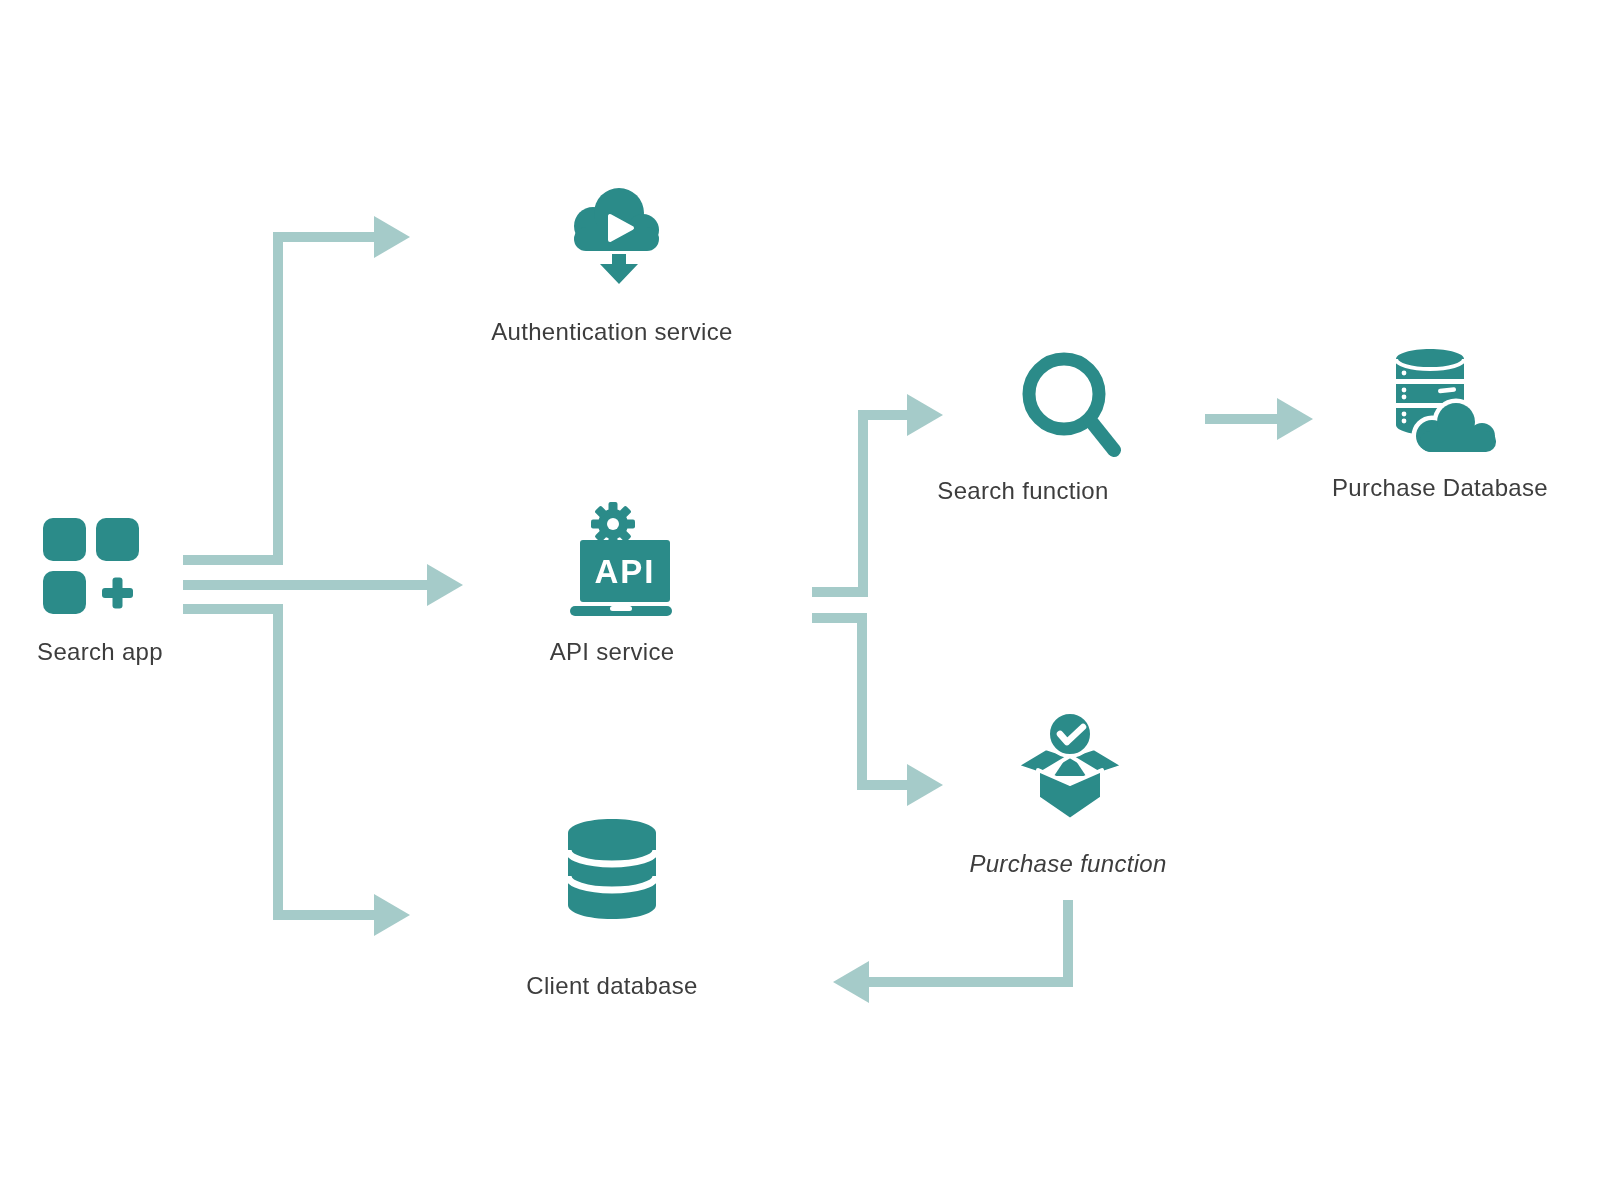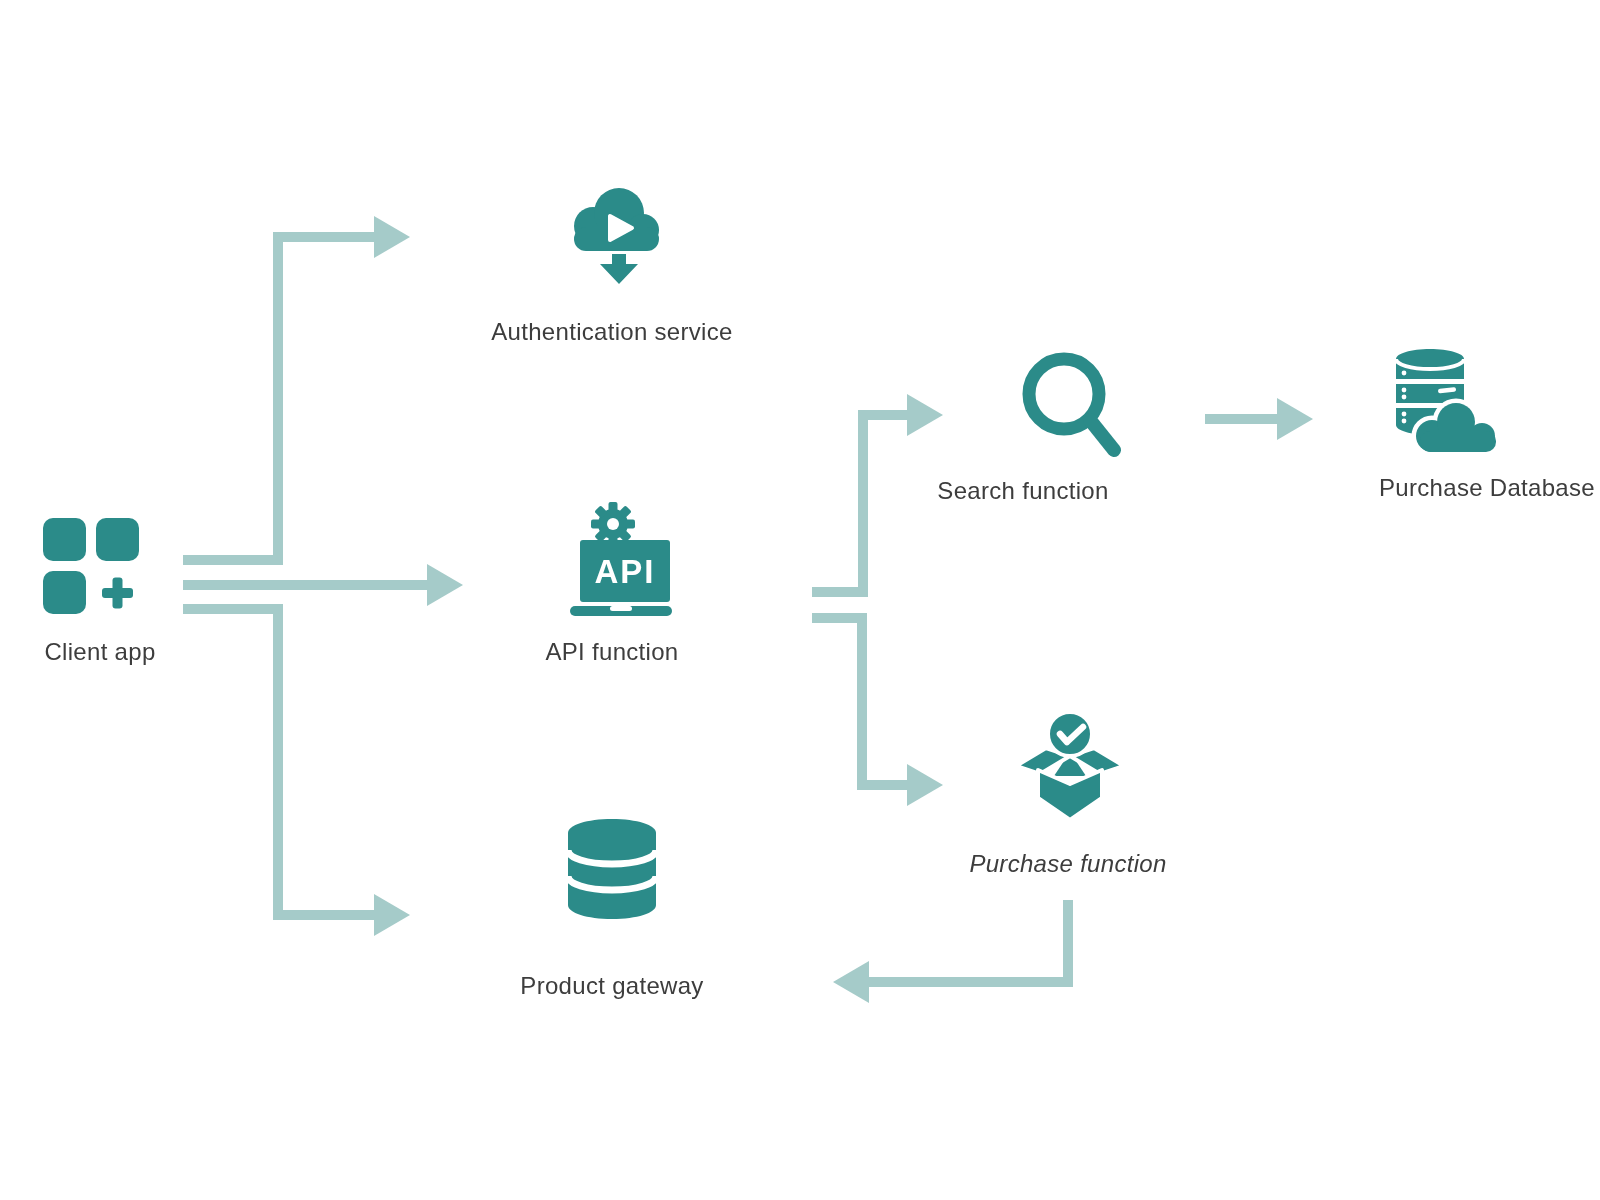--- a/index.html
+++ b/index.html
@@ -56,21 +56,21 @@
   <div class="node" style="left:0; top:0;">
     <svg class="icon" style="left:41px; top:516px;" width="100" height="100" viewBox="0 0 100 100">
       <g fill="#2b8b89">
         <rect x="2" y="2" width="43" height="43" rx="10"></rect>
         <rect x="55" y="2" width="43" height="43" rx="10"></rect>
         <rect x="2" y="55" width="43" height="43" rx="10"></rect>
         <rect x="61" y="72" width="31" height="10" rx="3"></rect>
         <rect x="71.5" y="61.5" width="10" height="31" rx="3"></rect>
       </g>
     </svg>
-    <div class="node-label" style="left:100px; top:638px;">Client app</div>
+    <div class="node-label" style="left:100px; top:638px;">Search app</div>
   </div>
 
   <div class="node" style="left:0; top:0;">
     <svg class="icon" style="left:566px; top:180px;" width="100" height="112" viewBox="0 0 100 112">
       <g fill="#2b8b89">
         <circle cx="27" cy="46" r="19"></circle>
         <circle cx="53" cy="33" r="25"></circle>
         <circle cx="77" cy="50" r="16"></circle>
         <rect x="8" y="47" width="85" height="24" rx="12"></rect>
       </g>
@@ -92,30 +92,30 @@
         <rect x="57" y="17.5" width="10" height="9" rx="2" transform="rotate(225 45 22)"></rect>
         <rect x="57" y="17.5" width="10" height="9" rx="2" transform="rotate(270 45 22)"></rect>
         <rect x="57" y="17.5" width="10" height="9" rx="2" transform="rotate(315 45 22)"></rect>
         <circle cx="45" cy="22" r="6" fill="#ffffff"></circle>
       </g>
       <rect x="12" y="38" width="90" height="62" rx="3" fill="#2b8b89"></rect>
       <text x="57" y="81" text-anchor="middle" font-family="Liberation Sans, sans-serif" font-size="33" font-weight="bold" letter-spacing="2" fill="#ffffff">API</text>
       <rect x="2" y="104" width="102" height="10" rx="5" fill="#2b8b89"></rect>
       <rect x="42" y="104" width="22" height="5" rx="2.5" fill="#ffffff"></rect>
     </svg>
-    <div class="node-label" style="left:612px; top:638px;">API function</div>
+    <div class="node-label" style="left:612px; top:638px;">API service</div>
   </div>
 
   <div class="node" style="left:0; top:0;">
     <svg class="icon" style="left:566px; top:818px;" width="92" height="102" viewBox="0 0 92 102">
       <path fill="#2b8b89" d="M2,15 C2,7 21,1 46,1 C71,1 90,7 90,15 L90,87 C90,95 71,101 46,101 C21,101 2,95 2,87 Z"></path>
       <path d="M2,32 C2,40 21,46 46,46 C71,46 90,40 90,32" stroke="#ffffff" stroke-width="7" fill="none"></path>
       <path d="M2,58 C2,66 21,72 46,72 C71,72 90,66 90,58" stroke="#ffffff" stroke-width="7" fill="none"></path>
     </svg>
-    <div class="node-label" style="left:612px; top:972px;">Product gateway</div>
+    <div class="node-label" style="left:612px; top:972px;">Client database</div>
   </div>
 
   <div class="node" style="left:0; top:0;">
     <svg class="icon" style="left:1022px; top:352px;" width="102" height="106" viewBox="0 0 102 106">
       <circle cx="42" cy="42" r="35" stroke="#2b8b89" stroke-width="13" fill="none"></circle>
       <line x1="68" y1="68" x2="92" y2="98" stroke="#2b8b89" stroke-width="14" stroke-linecap="round"></line>
     </svg>
     <div class="node-label" style="left:1023px; top:477px;">Search function</div>
   </div>
 
@@ -141,21 +141,21 @@
           <rect x="28" y="83" width="76" height="21" rx="10"></rect>
         </g>
         <g fill="#2b8b89">
           <circle cx="40" cy="88" r="16"></circle>
           <circle cx="64" cy="74" r="19"></circle>
           <circle cx="90" cy="88" r="13"></circle>
           <rect x="28" y="83" width="76" height="21" rx="10"></rect>
         </g>
       </g>
     </svg>
-    <div class="node-label" style="left:1440px; top:474px;margin-left:47px;">Purchase Database</div>
+    <div class="node-label" style="left:1440px; top:474px;">Purchase Database</div>
   </div>
 
   <div class="node" style="left:0; top:0;">
     <svg class="icon" style="left:1014px; top:708px;" width="112" height="114" viewBox="0 0 112 114">
       <polygon points="40,68 56,44 72,68" fill="#2b8b89"></polygon>
       <g fill="#2b8b89" stroke="#ffffff" stroke-width="4" stroke-linejoin="round">
         <polygon points="2,58 32,40 56,48 26,66"></polygon>
         <polygon points="110,58 80,40 56,48 86,66"></polygon>
         <polygon points="24,62 56,76 88,62 88,90 56,112 24,90"></polygon>
       </g>

